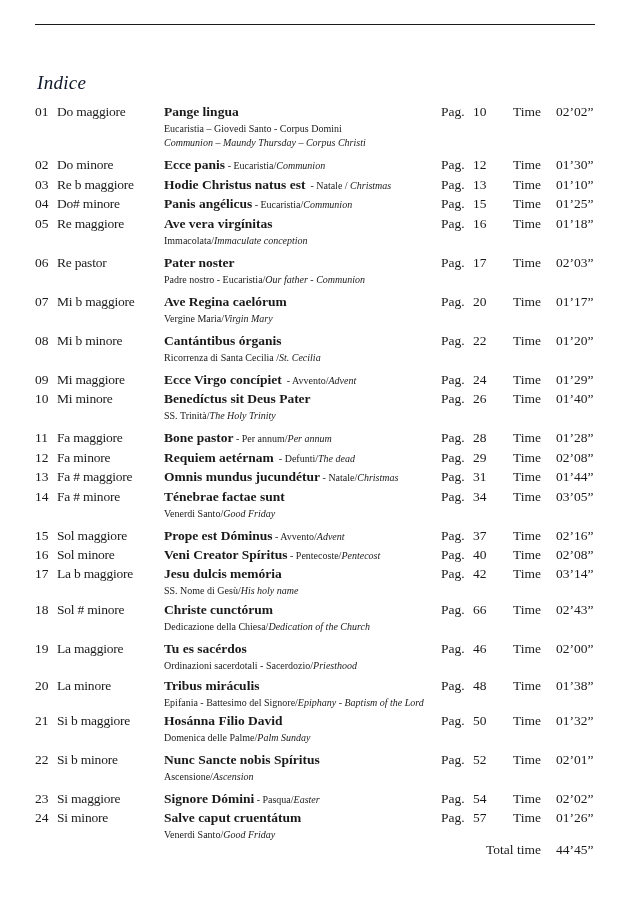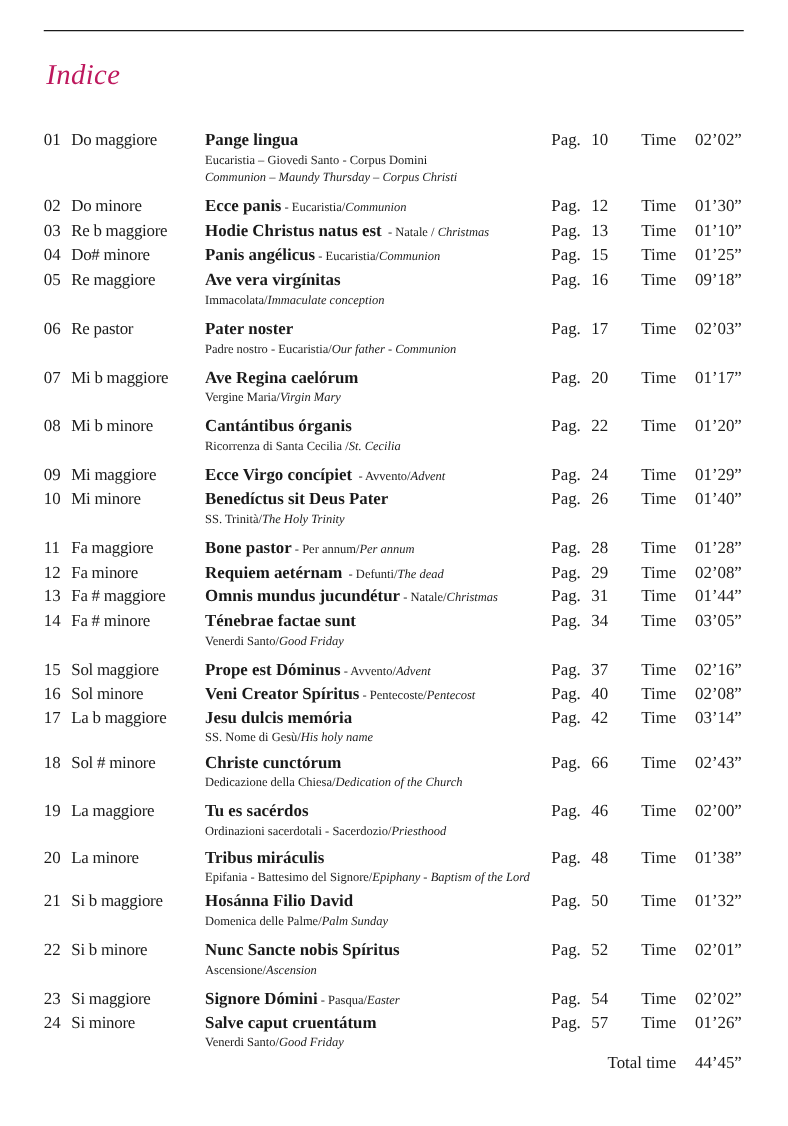--- a/index.html
+++ b/index.html
@@ -1,19 +1,19 @@
 <!DOCTYPE html>
 <html><head>
 <meta charset="utf-8">
 <style>
   html, body { margin: 0; padding: 0; background: #ffffff; }
   body { width: 630px; height: 901px; position: relative; overflow: hidden;
          font-family: "Liberation Serif", "DejaVu Serif", serif; color: #1a1a1a; }
   .rule { position: absolute; left: 35px; top: 24px; width: 560px; height: 1px; background: #1a1a1a; }
-  .title { position: absolute; left: 37px; top: 32px; font-size: 23px; font-style: italic; font-weight: normal; color: #be185d; letter-spacing: 0.3px; }
+  .title { position: absolute; left: 37px; top: 59px; font-size: 19px; font-style: italic; font-weight: normal; color: #0f172a; letter-spacing: 0.3px; }
   .row { position: absolute; left: 0; width: 545px; height: 20px; }
   .num { position: absolute; left: 35px; top: 0; font-size: 13.5px; line-height: 18px; }
   .key { position: absolute; left: 57px; top: 0; font-size: 13.5px; line-height: 18px; letter-spacing: -0.2px; }
   .name { position: absolute; left: 164px; top: 0; font-size: 13.5px; line-height: 18px; font-weight: bold; white-space: nowrap; }
   .name .sub { font-weight: normal; font-size: 10px; }
   .sub i, .desc i { font-style: italic; }
   .desc { position: absolute; left: 164px; font-size: 10px; line-height: 13px; white-space: nowrap; }
   .pag { position: absolute; left: 441px; top: 0; font-size: 13.5px; line-height: 18px; }
   .pagnum { position: absolute; left: 473px; top: 0; font-size: 13.5px; line-height: 18px; }
   .tlabel { position: absolute; left: 513px; top: 0; font-size: 13.5px; line-height: 18px; text-align: right; }
@@ -66,21 +66,21 @@
       <span class="tval">01’25”</span>
     </div>
     <div class="row" style="top: 215px;">
       <span class="num">05</span>
       <span class="key">Re maggiore</span>
       <span class="name"><span>Ave vera virgínitas</span></span>
       <span class="desc" style="top:19px"><span>Immacolata/</span><i>Immaculate conception</i></span>
       <span class="pag">Pag.</span>
       <span class="pagnum">16</span>
       <span class="tlabel">Time</span>
-      <span class="tval">09’18”</span>
+      <span class="tval">01’18”</span>
     </div>
     <div class="row" style="top: 254px;">
       <span class="num">06</span>
       <span class="key">Re pastor</span>
       <span class="name"><span>Pater noster</span></span>
       <span class="desc" style="top:19px"><span>Padre nostro - Eucaristia/</span><i>Our father - Communion</i></span>
       <span class="pag">Pag.</span>
       <span class="pagnum">17</span>
       <span class="tlabel">Time</span>
       <span class="tval">02’03”</span>

